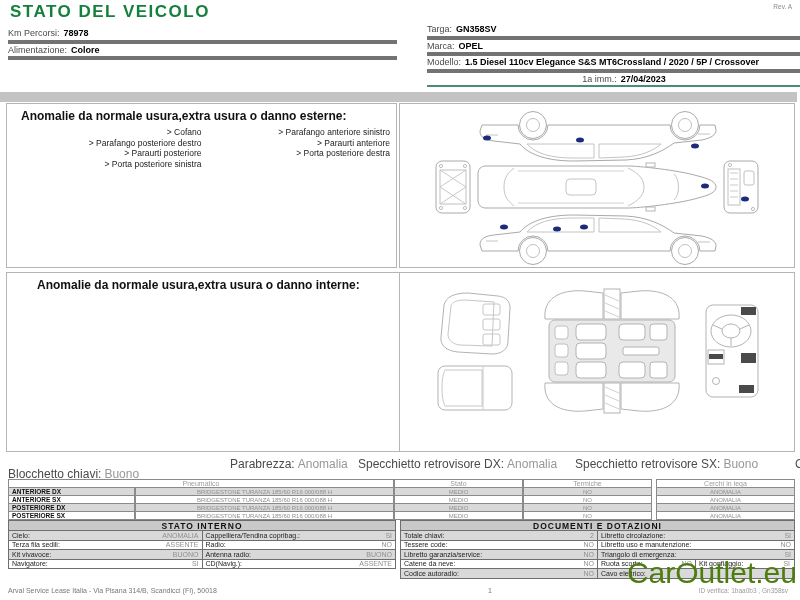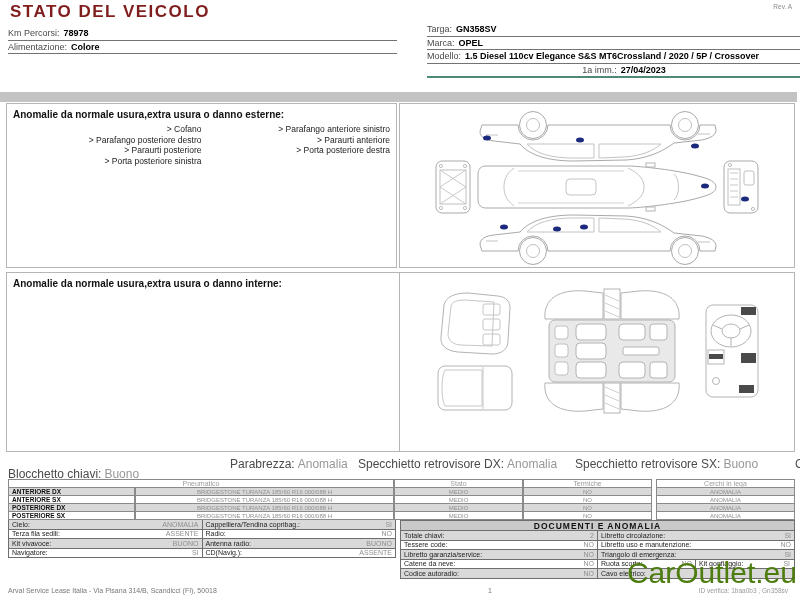--- a/index.html
+++ b/index.html
@@ -1,37 +1,37 @@
 <!DOCTYPE html>
 <html><head>
 <meta charset="utf-8">
 <style>
   html,body{margin:0;padding:0;background:#fff;}
   .page{position:relative;width:800px;height:600px;background:#fff;overflow:hidden;
         font-family:"Liberation Sans", sans-serif;color:#222;}
   
   .rev{position:absolute;top:3px;right:8px;font-size:6.5px;color:#8a8a8a;}
   .title{position:absolute;left:10px;top:2px;margin:0;font-size:17px;font-weight:bold;
-         color:#7f1d1d;letter-spacing:1.5px;}
+         color:#15803d;letter-spacing:1.5px;}
   .hblock-left{position:absolute;left:8px;top:27px;width:389px;}
   .hblock-right{position:absolute;left:399px;top:23px;width:396px;margin-left:28px;}
-  .hrow{display:flex;align-items:baseline;border-bottom:1px solid #737373;
+  .hrow{display:flex;align-items:baseline;border-bottom:4px solid #737373;
         padding:1px 2px 1.5px 0;font-size:9px;line-height:10px;}
   .hrow .lbl{color:#4a4a4a;margin-right:4px;white-space:nowrap;}
   .hrow .val{color:#000;font-weight:bold;}
   .hrow.teal{border-bottom:2px solid #4e8a78;justify-content:center;}
   
   .gray-bar{position:absolute;left:0;top:92px;width:797px;height:10px;background:#c3c3c3;}
   
   .panel{position:absolute;border:1px solid #b5b5b5;background:#fff;box-sizing:border-box;}
   .p-ext-l{left:6px;top:103px;width:391px;height:165px;padding:5px 6px;}
   .p-ext-r{left:399px;top:103px;width:396px;height:165px;}
-  .p-int-l{left:6px;top:272px;width:397px;height:180px;padding:5px 6px;}
+  .p-int-l{left:6px;top:272px;width:397px;height:180px;padding:5px 22px;}
   .p-int-r{left:399px;top:272px;width:396px;height:180px;}
-  .sec-heading{font-size:10px;font-weight:bold;color:#111;margin:0 0 4px 0;}
+  .sec-heading{font-size:12px;font-weight:bold;color:#111;margin:0 0 4px 8px;}
   .ext-list{display:flex;text-align:right;}
   .ext-col{width:50%;}
   .ext-item{font-size:8.5px;line-height:10.5px;color:#222;white-space:nowrap;}
   
   .summary{position:absolute;left:8px;top:457px;width:787px;height:20px;font-size:12px;text-align:right;}
   .sm-pair{position:absolute;top:0;white-space:nowrap;}
   .sm-pair.p2{left:222px;} .sm-pair.p3{left:350px;} .sm-pair.p4{left:567px;}
   .sm-line2{position:absolute;left:0;top:10px;white-space:nowrap;}
   .sm-lbl{color:#4a4a4a;} .sm-val{color:#979797;margin-left:3px;}
   
@@ -301,20 +301,21 @@
       <div class="t-cell t-label w-pos">POSTERIORE SX</div>
       <div class="t-cell w-brand">BRIDGESTONE TURANZA  185/60 R16 000/088 H</div>
       <div class="t-cell w-stato">MEDIO</div>
       <div class="t-cell w-term">NO</div>
       <div class="w-gap"></div>
       <div class="t-cell w-cerchi">ANOMALIA</div>
     </div>
   </div>
 
   <div class="bt bt-left">
+    <div class="bt-title">STATO INTERNO</div>
     <div class="bt-row stripe">
       <div class="bt-cell">
           <span class="lbl">Cielo:</span>
           <span class="val">ANOMALIA</span>
         </div>
       <div class="bt-cell">
           <span class="lbl">Cappelliera/Tendina copribag.:</span>
           <span class="val">SI</span>
         </div>
     </div>
@@ -344,21 +345,21 @@
           <span class="val">SI</span>
         </div>
       <div class="bt-cell">
           <span class="lbl">CD(Navig.):</span>
           <span class="val">ASSENTE</span>
         </div>
     </div>
   </div>
 
   <div class="bt bt-right">
-    <div class="bt-title">DOCUMENTI E ANOMALIA</div>
+    <div class="bt-title">DOCUMENTI E DOTAZIONI</div>
     <div class="bt-row stripe">
       <div class="bt-cell">
           <span class="lbl">Totale chiavi:</span>
           <span class="val">2</span>
         </div>
       <div class="bt-cell">
           <span class="lbl">Libretto circolazione:</span>
           <span class="val">SI</span>
         </div>
     </div>

